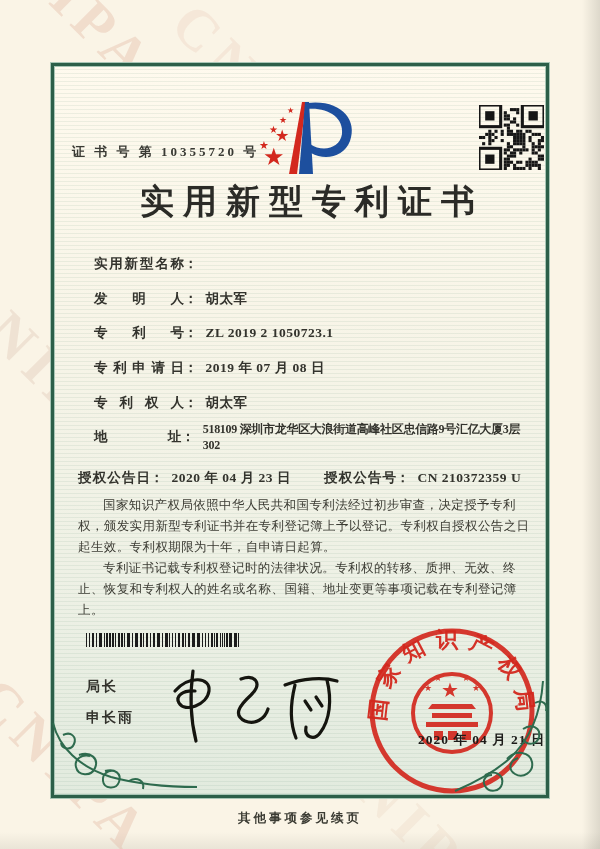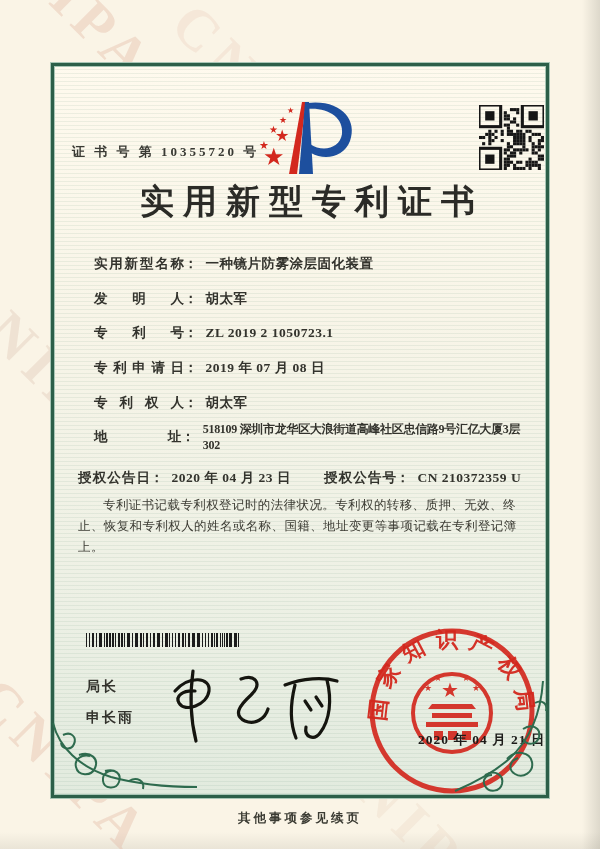--- a/index.html
+++ b/index.html
@@ -223,21 +223,20 @@
           <rect x="6" y="48" width="9" height="9" fill="#161616"></rect>
         </svg>
   </div>
 
   <div class="title">实用新型专利证书</div>
 
   <div class="fields">
     <div class="field-row">
       <span class="f-label">实用新型名称</span>
           <span class="f-colon">：</span>
-      <span class="f-value">一种镜片防雾涂层固化装置</span>
     </div>
     <div class="field-row">
       <span class="f-label">发明人</span>
           <span class="f-colon">：</span>
       <span class="f-value">胡太军</span>
     </div>
     <div class="field-row">
       <span class="f-label">专利号</span>
           <span class="f-colon">：</span>
       <span class="f-value">ZL 2019 2 1050723.1</span>
@@ -264,20 +263,21 @@
         <span class="f-colon">：</span>
     <span class="f-value">2020 年 04 月 23 日</span>
     <span class="grant-col2">
       <span class="g-label">授权公告号</span>
           <span class="f-colon">：</span>
       <span class="f-value">CN 210372359 U</span>
     </span>
   </div>
 
   <div class="paras">
+    <p>国家知识产权局依照中华人民共和国专利法经过初步审查，决定授予专利权，颁发实用新型专利证书并在专利登记簿上予以登记。专利权自授权公告之日起生效。专利权期限为十年，自申请日起算。</p>
     <p>专利证书记载专利权登记时的法律状况。专利权的转移、质押、无效、终止、恢复和专利权人的姓名或名称、国籍、地址变更等事项记载在专利登记簿上。</p>
   </div>
 
   <div class="barcode">
     <svg id="bcsvg" width="155" height="14" viewBox="0 0 155 14">
           <rect x="0" y="0" width="1" height="14" fill="#1c1c1c"></rect>
           <rect x="3" y="0" width="1" height="14" fill="#1c1c1c"></rect>
           <rect x="6" y="0" width="2" height="14" fill="#1c1c1c"></rect>
           <rect x="10" y="0" width="1" height="14" fill="#1c1c1c"></rect>
           <rect x="13" y="0" width="3" height="14" fill="#1c1c1c"></rect>

